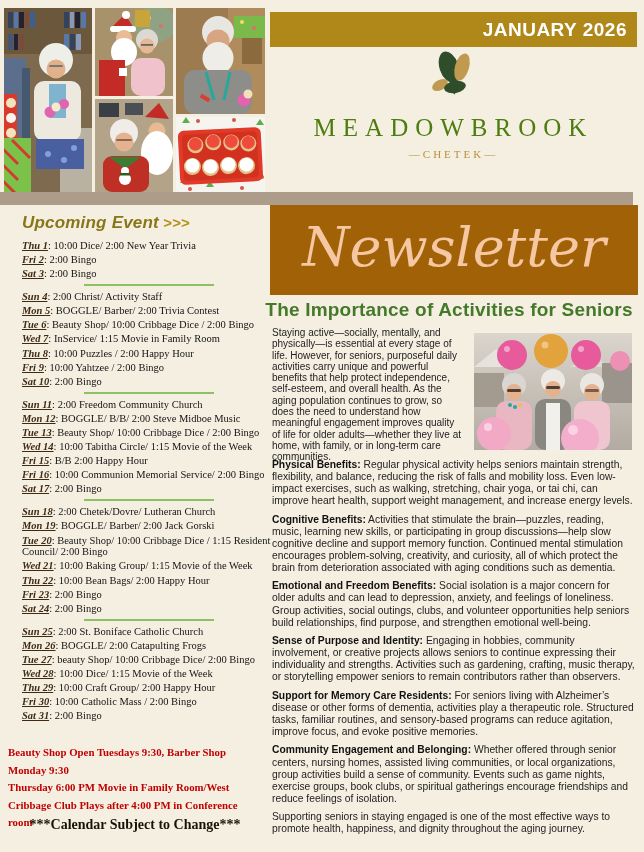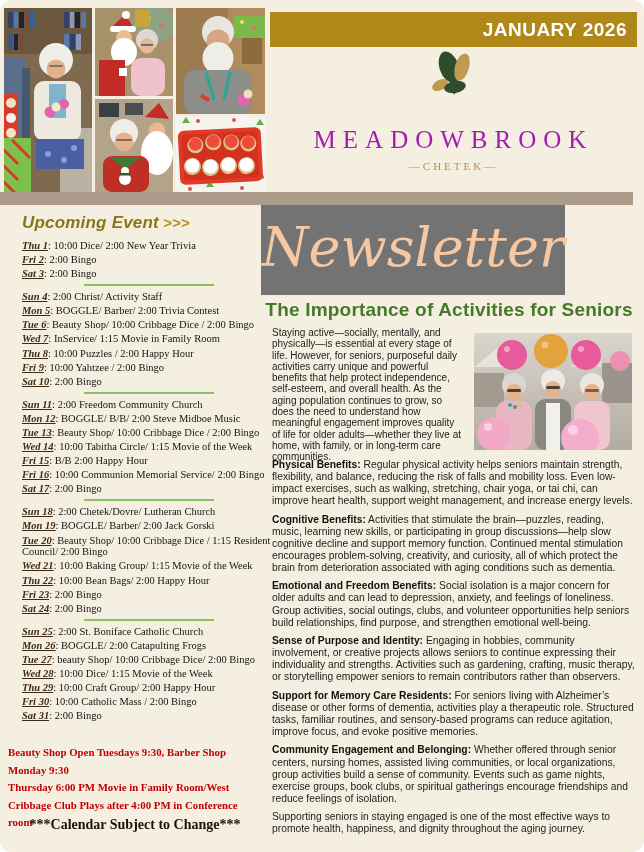--- a/index.html
+++ b/index.html
@@ -1,47 +1,46 @@
 <!DOCTYPE html>
 <html><head>
 <meta charset="utf-8">
 <style>
   html,body{margin:0;padding:0;}
   .page{
     position:relative; width:644px; height:852px;
     background:#F5EFE2; overflow:hidden;
     font-family:"Liberation Sans",sans-serif;
-    border-radius:11px;
   }
   
   .photo{position:absolute; overflow:hidden;}
   .photo svg{display:block;}
   
   .banner{
     position:absolute; left:270px; top:12px; width:367px; height:35px;
     background:#B0881A; color:#FFFFFF; font-weight:bold; font-size:19px;
     display:flex; align-items:center; justify-content:flex-end;
     padding-right:10px; box-sizing:border-box; letter-spacing:.5px;
   }
   
   .logo{position:absolute; left:270px; top:50px; width:367px; text-align:center;}
   .logo-name{
-    font-family:"Liberation Serif",serif; font-size:25px; color:#a21caf;
-    letter-spacing:7px; margin-top:14px;
+    font-family:"Liberation Serif",serif; font-size:25px; color:#4d7c0f;
+    letter-spacing:7px; margin-top:2px;
   }
   .logo-loc{
     font-family:"Liberation Serif",serif; font-size:11px; color:#B8913A;
     letter-spacing:3px; margin-top:6px;
   }
   
   .band{position:absolute; left:0; top:192px; width:633px; height:13px; background:#AD9C8A;}
   
   .masthead{
-    position:absolute; left:261px; top:205px; width:304px; height:90px;
-    background:#737373; display:flex; align-items:center; justify-content:center;
+    position:absolute; left:270px; top:205px; width:368px; height:90px;
+    background:#a16207; display:flex; align-items:center; justify-content:center;
   }
   .masthead-title{
     font-family:"DejaVu Serif","Liberation Serif",serif; font-style:italic;
     font-size:54px; color:#F5C7A2; line-height:1; padding-bottom:4px;
   }
   
   .article-heading{
     position:absolute; left:265px; top:299px; width:368px; text-align:center;
     color:#45792A; font-weight:800; font-size:19px; letter-spacing:.2px;
   }

